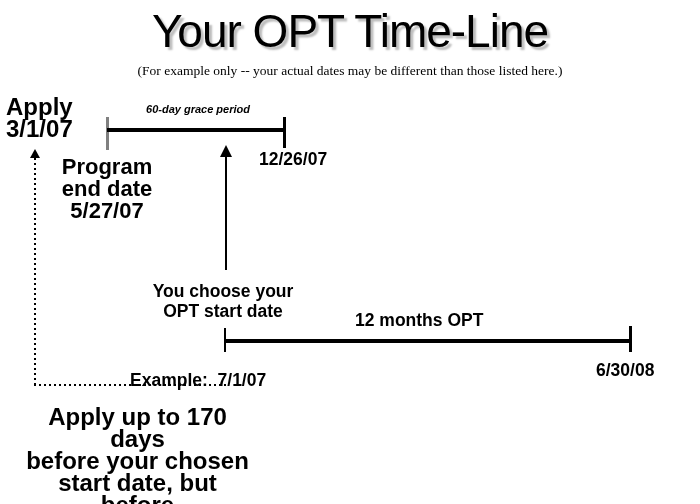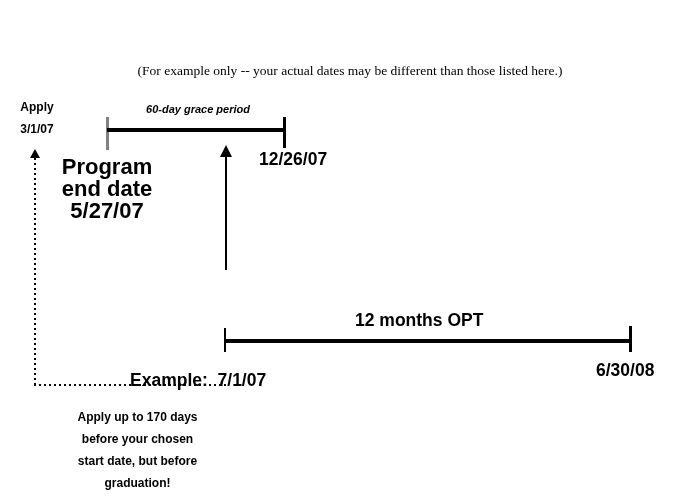--- a/index.html
+++ b/index.html
@@ -16,21 +16,21 @@
   .title{
     top:4px;left:0;width:100%;text-align:center;
     font-size:46px;font-weight:400;letter-spacing:-1px;
     text-shadow:3px 3px 2px var(--title_shadow);
     font-family:"Liberation Sans",sans-serif;
   }
   .subtitle{
     top:63px;left:0;width:100%;text-align:center;
     font-family:"Liberation Serif",serif;font-size:13.5px;
   }
-  .lbl{font-weight:700;font-size:12px;line-height:22px;white-space:pre-line;}
+  .lbl{font-weight:700;font-size:24px;line-height:22px;white-space:pre-line;}
   .ctr{text-align:center;}
   .italic{font-style:italic;}
   .hline{background:var(--line);height:4px;}
   .tick{background:var(--line);width:3px;}
   .tick.gray{background:var(--gray_tick);}
   .vline{background:var(--line);width:2px;}
   .arrowhead{
     width:0;height:0;
     border-left:6px solid transparent;border-right:6px solid transparent;
     border-bottom:12px solid var(--line);
@@ -47,38 +47,41 @@
     height:2px;
     background:repeating-linear-gradient(to right,var(--line) 0 2px,transparent 2px 5px);
   }
   .prewrap{white-space:pre-wrap;}
 </style>
 </head>
 <body>
 
 <div class="slide">
 
+  <div class="abs title">Your OPT Time-Line</div>
   <div class="abs subtitle">(For example only -- your actual dates may be different than those listed here.)</div>
 
   <div class="abs lbl ctr" style="left:6px;top:96px;width:62px;">Apply
 3/1/07</div>
 
   <div class="abs lbl ctr italic" style="left:108px;top:98px;width:180px;font-size:11px;">60-day grace period</div>
   <div class="abs tick gray" style="left:106px;top:117px;height:33px;"></div>
   <div class="abs hline" style="left:107px;top:128px;width:179px;"></div>
   <div class="abs tick" style="left:283px;top:117px;height:31px;"></div>
   <div class="abs lbl" style="left:259px;top:148px;font-size:17.5px;">12/26/07</div>
 
   <div class="abs lbl ctr" style="left:54px;top:156px;width:106px;font-size:22px;">Program
 end date
 5/27/07</div>
 
   <div class="abs arrowhead" style="left:220px;top:145px;"></div>
   <div class="abs vline" style="left:225px;top:156px;height:114px;"></div>
 
+  <div class="abs lbl ctr" style="left:148px;top:281px;width:150px;font-size:17.5px;line-height:20px;">You choose your
+OPT start date</div>
 
   <div class="abs lbl" style="left:355px;top:309px;font-size:17.5px;">12 months OPT</div>
   <div class="abs tick" style="left:224px;top:328px;height:24px;width:2px;"></div>
   <div class="abs hline" style="left:226px;top:339px;width:404px;"></div>
   <div class="abs tick" style="left:629px;top:326px;height:26px;"></div>
 
   <div class="abs lbl prewrap" style="left:130px;top:354px;font-size:17.5px;margin-top:15px;">Example:  7/1/07</div>
   <div class="abs lbl" style="left:596px;top:359px;font-size:17.5px;">6/30/08</div>
 
   <div class="abs arrowhead small" style="left:30px;top:149px;"></div>

